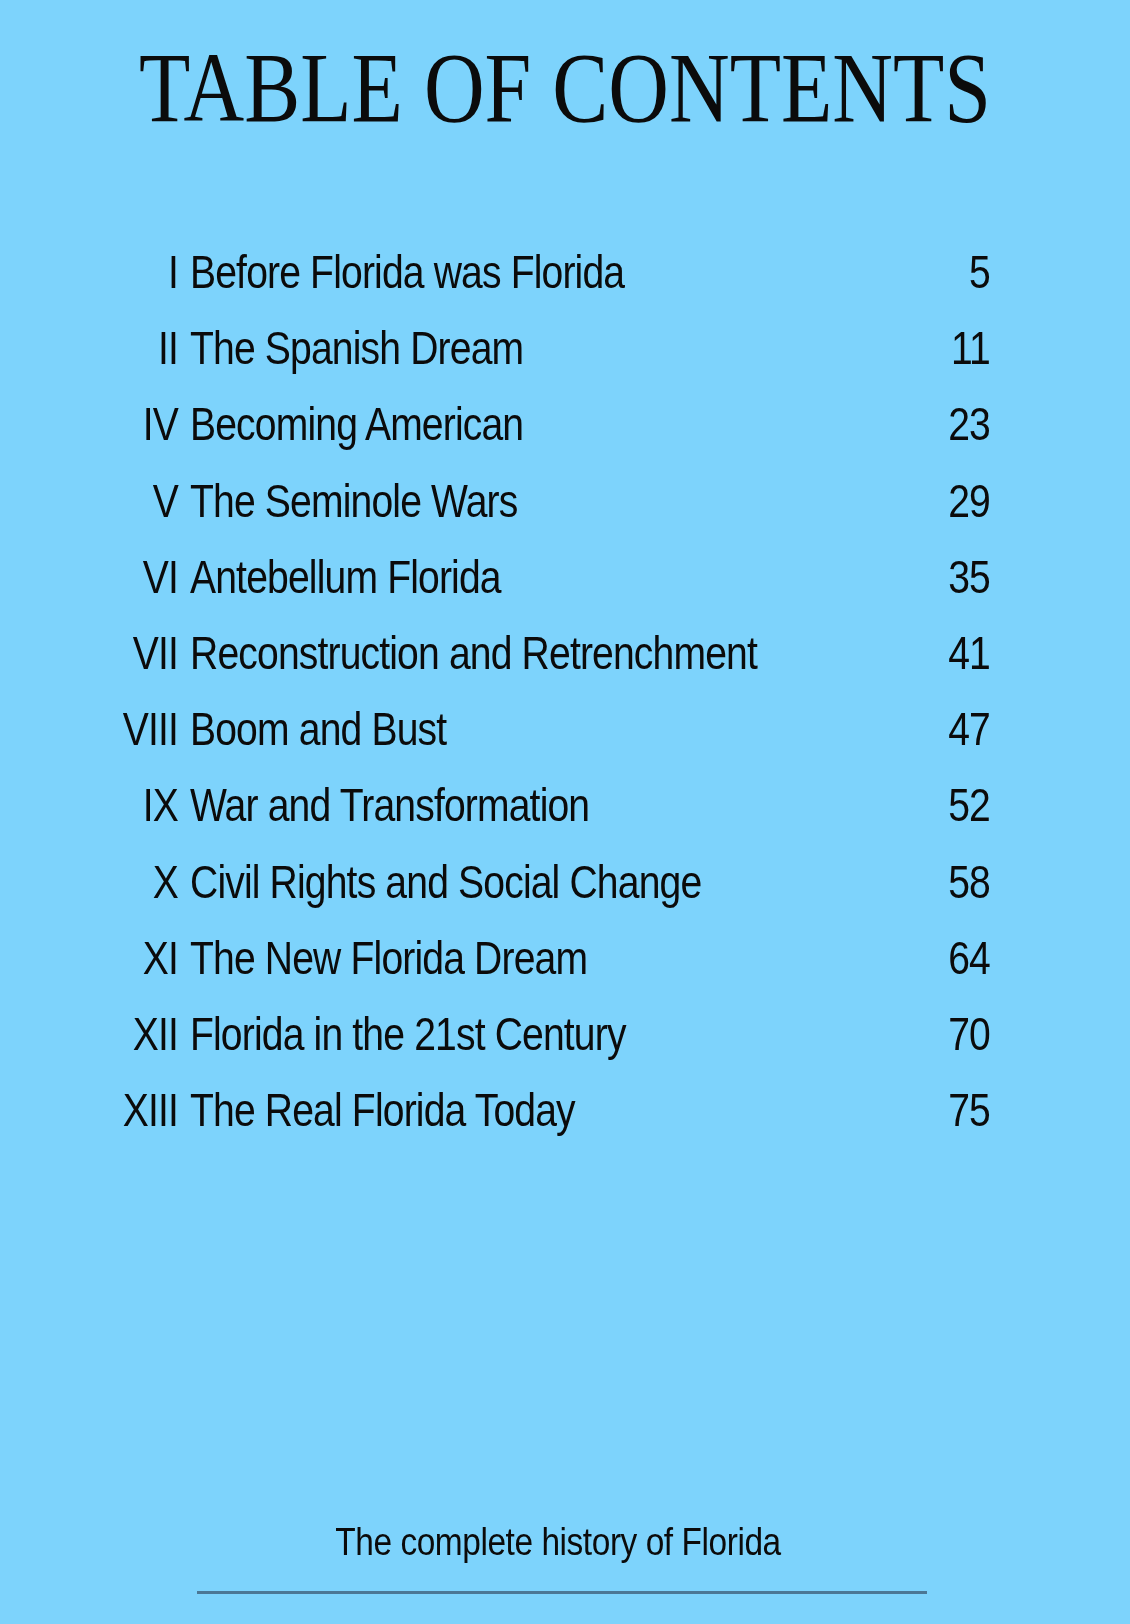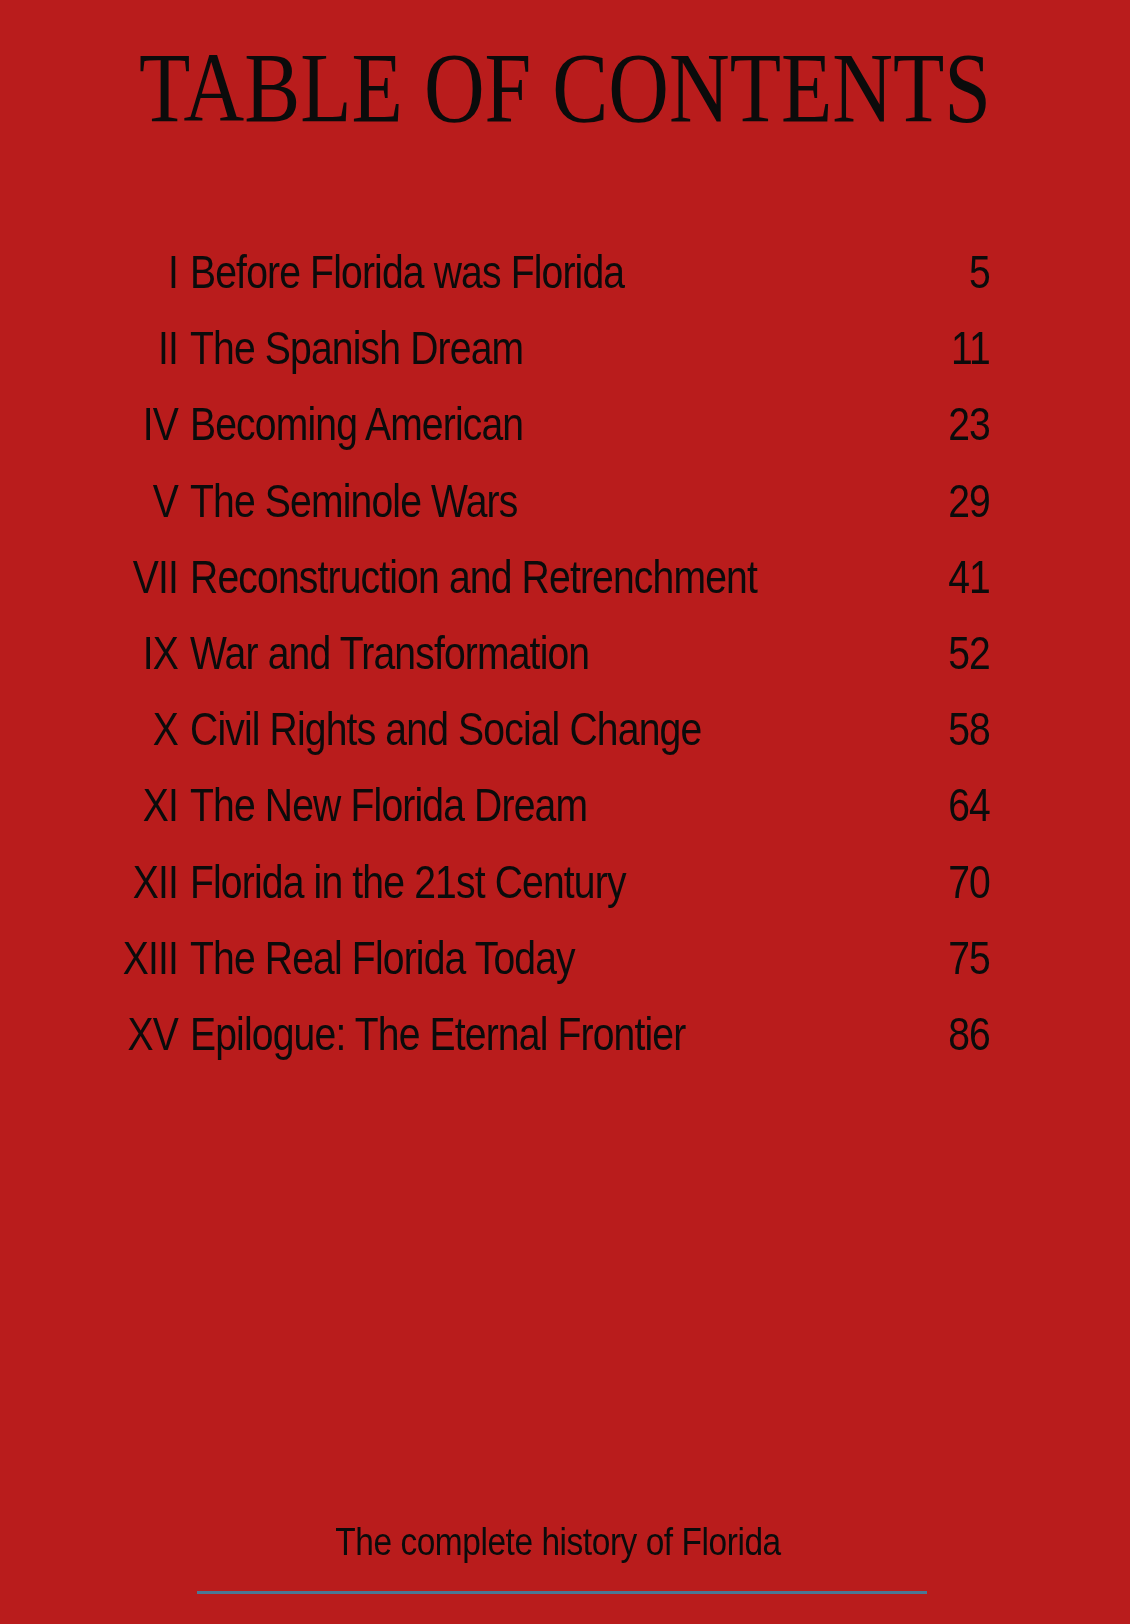--- a/index.html
+++ b/index.html
@@ -87,21 +87,21 @@
     top: 1591px;
     left: 197px;
     width: 730px;
     height: 3px;
     background: #4b7795;
   }
 </style>
 </head>
 <body>
 
-<div class="page" style="color: rgb(11, 11, 11); background: #b91c1c;">
+<div class="page" style="color: rgb(11, 11, 11); background: #7dd3fc;">
 
   <h1 class="doc-title">TABLE OF CONTENTS</h1>
 
   <div class="toc" id="toc-list">
   <div class="toc-row">
     <span class="numeral">I</span>
     <span class="chapter-title">Before Florida was Florida</span>
     <span class="page-num">5</span>
   </div>
 
@@ -117,27 +117,37 @@
     <span class="chapter-title">Becoming American</span>
     <span class="page-num">23</span>
   </div>
 
   <div class="toc-row">
     <span class="numeral">V</span>
     <span class="chapter-title">The Seminole Wars</span>
     <span class="page-num">29</span>
   </div>
 
+  <div class="toc-row">
+    <span class="numeral">VI</span>
+    <span class="chapter-title">Antebellum Florida</span>
+    <span class="page-num">35</span>
+  </div>
 
   <div class="toc-row">
     <span class="numeral">VII</span>
     <span class="chapter-title">Reconstruction and Retrenchment</span>
     <span class="page-num">41</span>
   </div>
 
+  <div class="toc-row">
+    <span class="numeral">VIII</span>
+    <span class="chapter-title">Boom and Bust</span>
+    <span class="page-num">47</span>
+  </div>
 
   <div class="toc-row">
     <span class="numeral">IX</span>
     <span class="chapter-title">War and Transformation</span>
     <span class="page-num">52</span>
   </div>
 
   <div class="toc-row">
     <span class="numeral">X</span>
     <span class="chapter-title">Civil Rights and Social Change</span>
@@ -156,24 +166,19 @@
     <span class="page-num">70</span>
   </div>
 
   <div class="toc-row">
     <span class="numeral">XIII</span>
     <span class="chapter-title">The Real Florida Today</span>
     <span class="page-num">75</span>
   </div>
 
 
-  <div class="toc-row">
-    <span class="numeral">XV</span>
-    <span class="chapter-title">Epilogue: The Eternal Frontier</span>
-    <span class="page-num">86</span>
-  </div>
 </div>
 
   <div class="footer-caption">The complete history of Florida</div>
 
   <div class="footer-rule" style="background: rgb(75, 119, 149);"></div>
 
 </div>
 
 </body></html>

